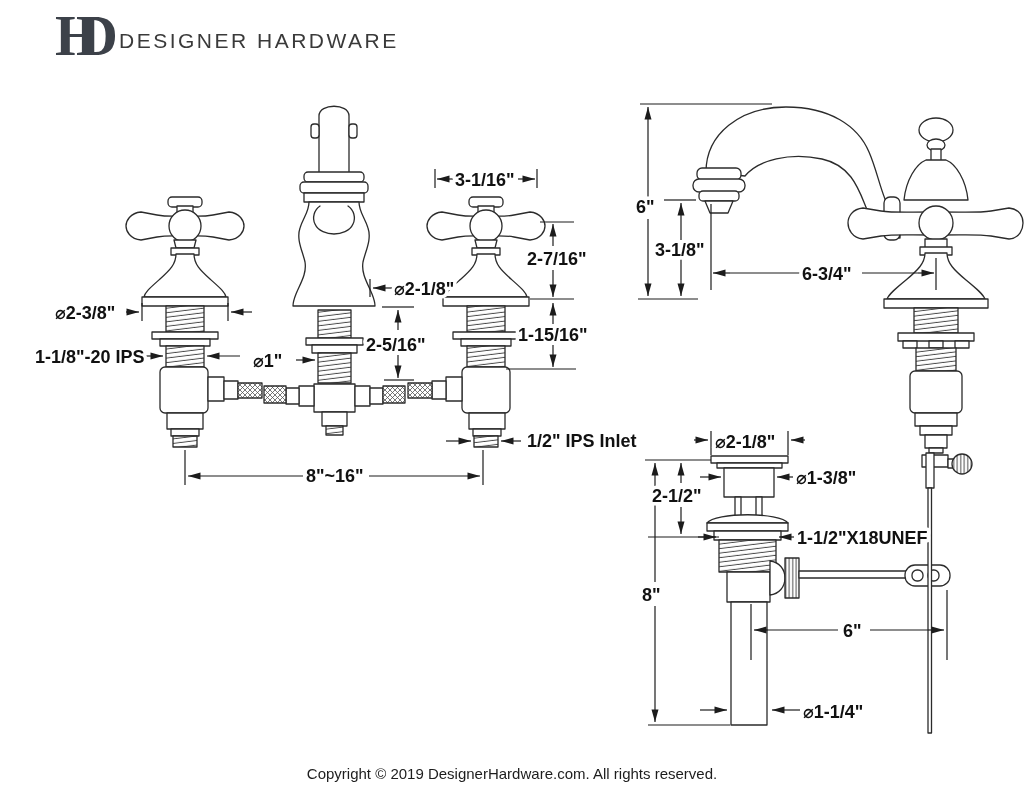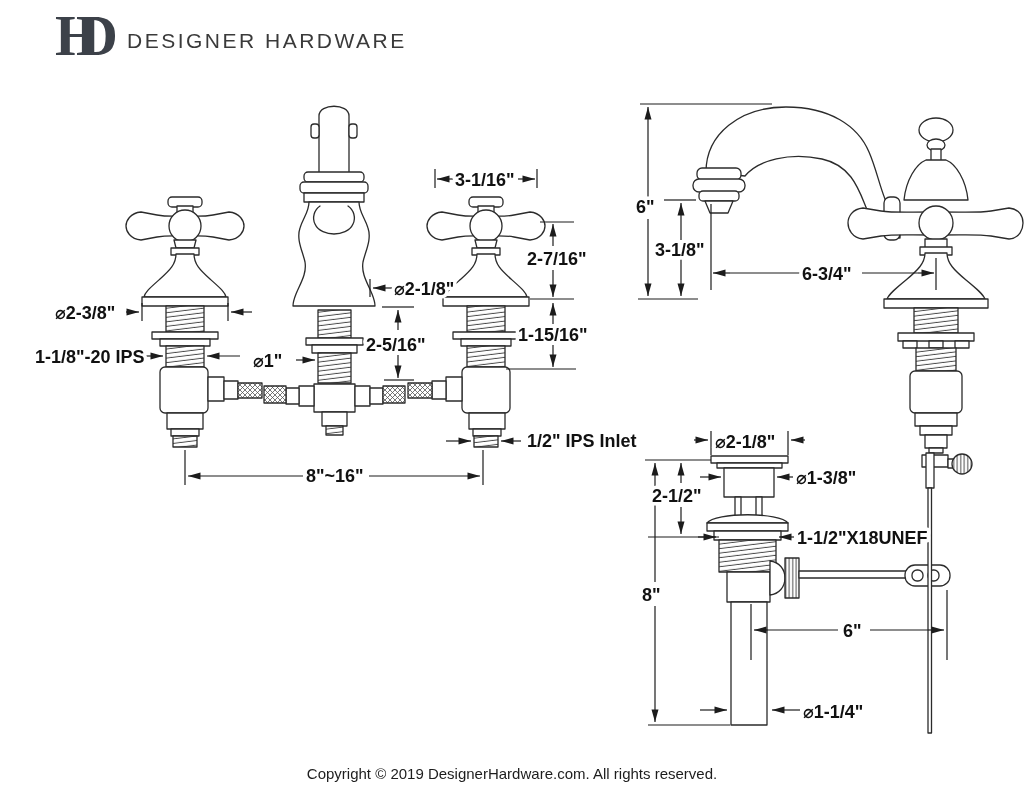--- a/index.html
+++ b/index.html
@@ -5,21 +5,21 @@
   html,body{margin:0;padding:0;background:#ffffff;}
   body{width:1024px;height:791px;position:relative;overflow:hidden;
        font-family:"Liberation Sans","DejaVu Sans",sans-serif;}
   .page{position:absolute;inset:0;background:#fff;}
   
   .logo{position:absolute;left:55px;top:12px;width:64px;height:58px;
         color:#3c4149;font-family:"Liberation Serif","DejaVu Serif",serif;font-weight:700;}
   .logo span{position:absolute;top:-6px;font-size:58px;line-height:60px;}
   .logo .lh{left:0;}
   .logo .ld{left:21px;}
-  .brand{position:absolute;left:127px;top:29px;font-size:21px;letter-spacing:2.5px;
+  .brand{position:absolute;left:119px;top:29px;font-size:21px;letter-spacing:2.5px;
          color:#3a3a3a;font-weight:500;}
   
   .footer{position:absolute;left:0;top:765px;width:1024px;text-align:center;
           font-size:15px;color:#1d1d1d;}
   
   svg{position:absolute;inset:0;}
   .draw{stroke:#2b2b2b;stroke-width:1.3;fill:#ffffff;stroke-linejoin:round;stroke-linecap:round;}
   .nofill{fill:none;}
   .dimln{stroke:#1c1c1c;stroke-width:1.2;fill:none;}
   .dim{font:700 18px "Liberation Sans","DejaVu Sans",sans-serif;fill:#111;

